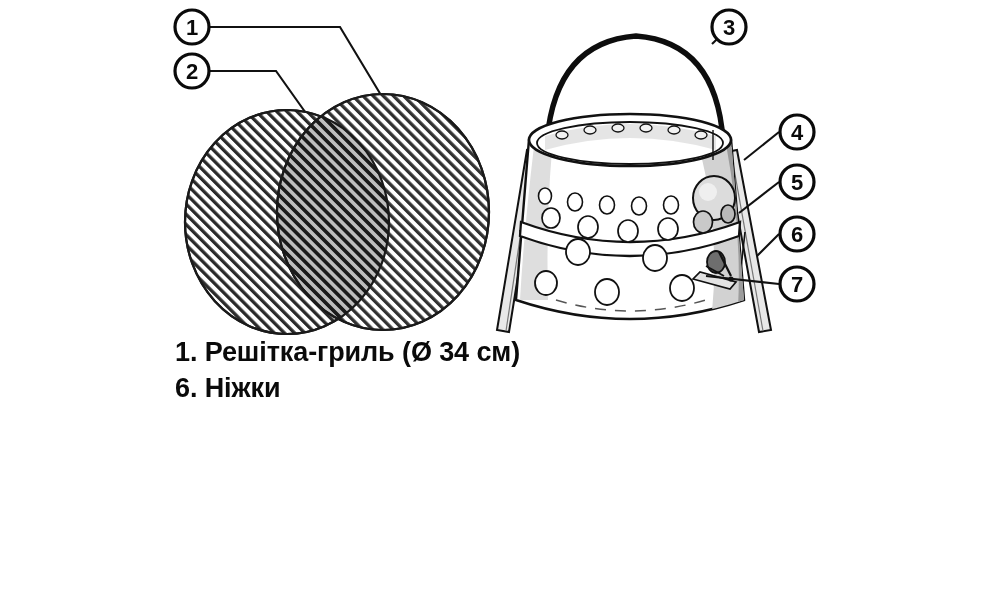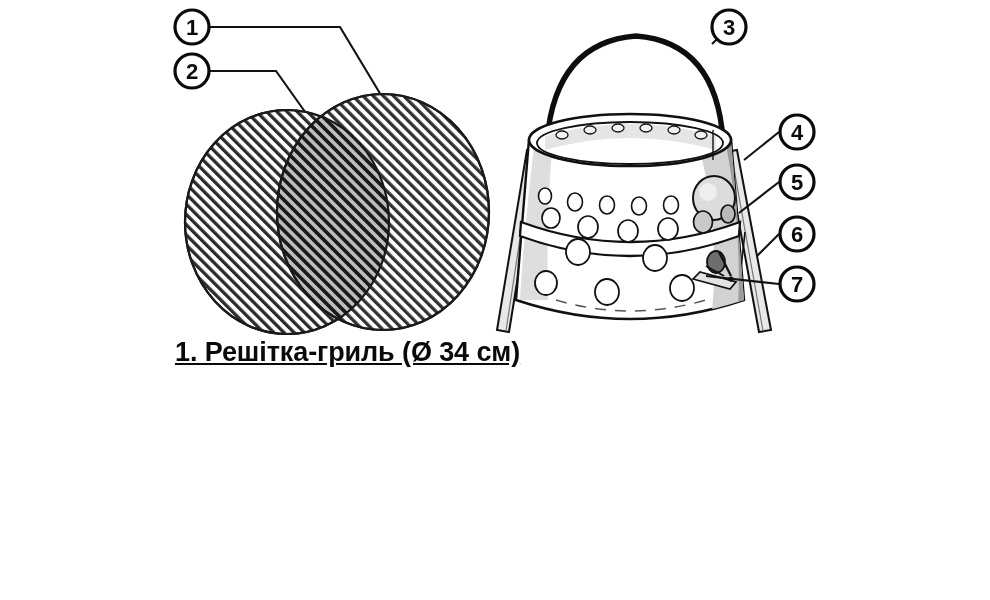--- a/index.html
+++ b/index.html
@@ -16,21 +16,20 @@
     display:flex;flex-direction:column;
   }
   .part-item{
     font-size:27px;
     font-weight:700;
     color:#0a0a0a;
     line-height:36px;
     height:36px;
     white-space:nowrap;
     letter-spacing:-0.1px;
-    text-decoration:underline;
   }
 </style>
 </head>
 <body>
 
 <div id="stage">
 
   <svg id="art" viewBox="0 0 990 600" xmlns="http://www.w3.org/2000/svg">
     <defs>
       <pattern id="hatch" width="7.2" height="7.2" patternUnits="userSpaceOnUse" patternTransform="rotate(-45)">
@@ -186,15 +185,16 @@
       </g>
       <g>
         <circle cx="797" cy="284" r="17" fill="#fff" stroke="#0a0a0a" stroke-width="3.2"></circle>
         <text x="797" y="284" text-anchor="middle" dominant-baseline="central" font-family="Liberation Sans, sans-serif" font-size="22" font-weight="700" fill="#0a0a0a">7</text>
       </g>
     </g>
   </svg>
 
   <div class="parts-list">
     <div class="part-item">1. Решітка-гриль (Ø 34 см)</div>
+    <div class="part-item">6. Ніжки</div>
   </div>
 
 </div>
 
 </body></html>

